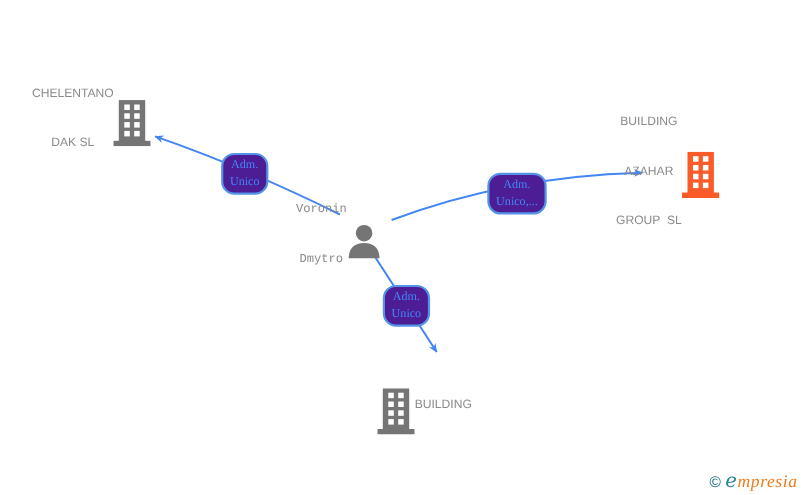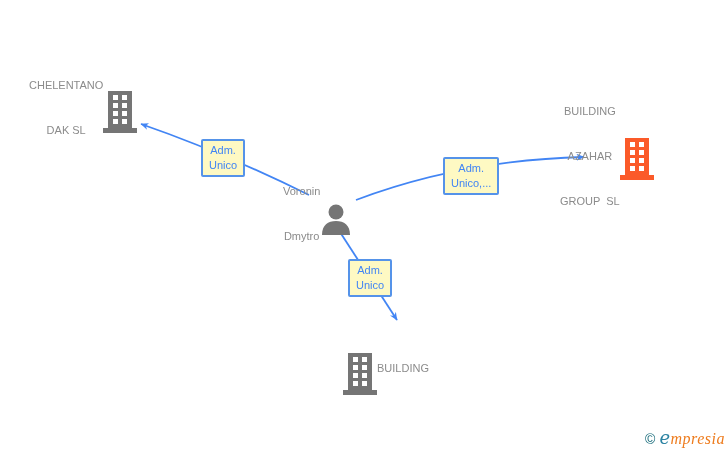--- a/index.html
+++ b/index.html
@@ -32,29 +32,30 @@
     white-space: pre;
   }
   .node-icon { display: block; }
   .icon-gray { color: #757575; }
   .icon-orange { color: #fb5a29; }
 
   
   .edge-label {
     position: absolute;
     z-index: 3;
-    background: #fef9c3;
+    background: #4c1d95;
     border: 2px solid #5593e9;
-    border-radius: 2px;
+    border-radius: 12px;
     color: #4285f4;
     font-size: 11px;
     line-height: 15px;
     text-align: center;
     padding: 2px 6px;
     cursor: pointer;
+    font-family: Liberation Serif, serif;
   }
 
   
   .watermark {
     position: absolute;
     right: 3px;
     bottom: 2px;
     z-index: 4;
     display: flex;
     align-items: baseline;
@@ -124,21 +125,21 @@
       <rect x="19" y="4" width="5" height="5" fill="#ffffff"></rect>
       <rect x="10" y="12" width="5" height="5" fill="#ffffff"></rect>
       <rect x="19" y="12" width="5" height="5" fill="#ffffff"></rect>
       <rect x="10" y="20" width="5" height="5" fill="#ffffff"></rect>
       <rect x="19" y="20" width="5" height="5" fill="#ffffff"></rect>
       <rect x="10" y="28" width="5" height="5" fill="#ffffff"></rect>
       <rect x="19" y="28" width="5" height="5" fill="#ffffff"></rect>
     </svg>
   </div>
 
-  <div class="node" style="left:283px; top:154px; width:120px;">
+  <div class="node" style="left:269px; top:154px; width:120px;font-family:Liberation Mono, monospace;">
     <div class="node-label">
       <div>Voronin</div>
       <div>Dmytro</div>
     </div>
     <svg class="node-icon icon-gray" width="32" height="31" viewBox="0 0 32 31" style="margin-top:11px;">
       <circle cx="16" cy="8" r="7.5" fill="currentColor"></circle>
       <path d="M2,31 C2,21 8,17 16,17 C24,17 30,21 30,31 Z" fill="currentColor"></path>
     </svg>
   </div>
 

